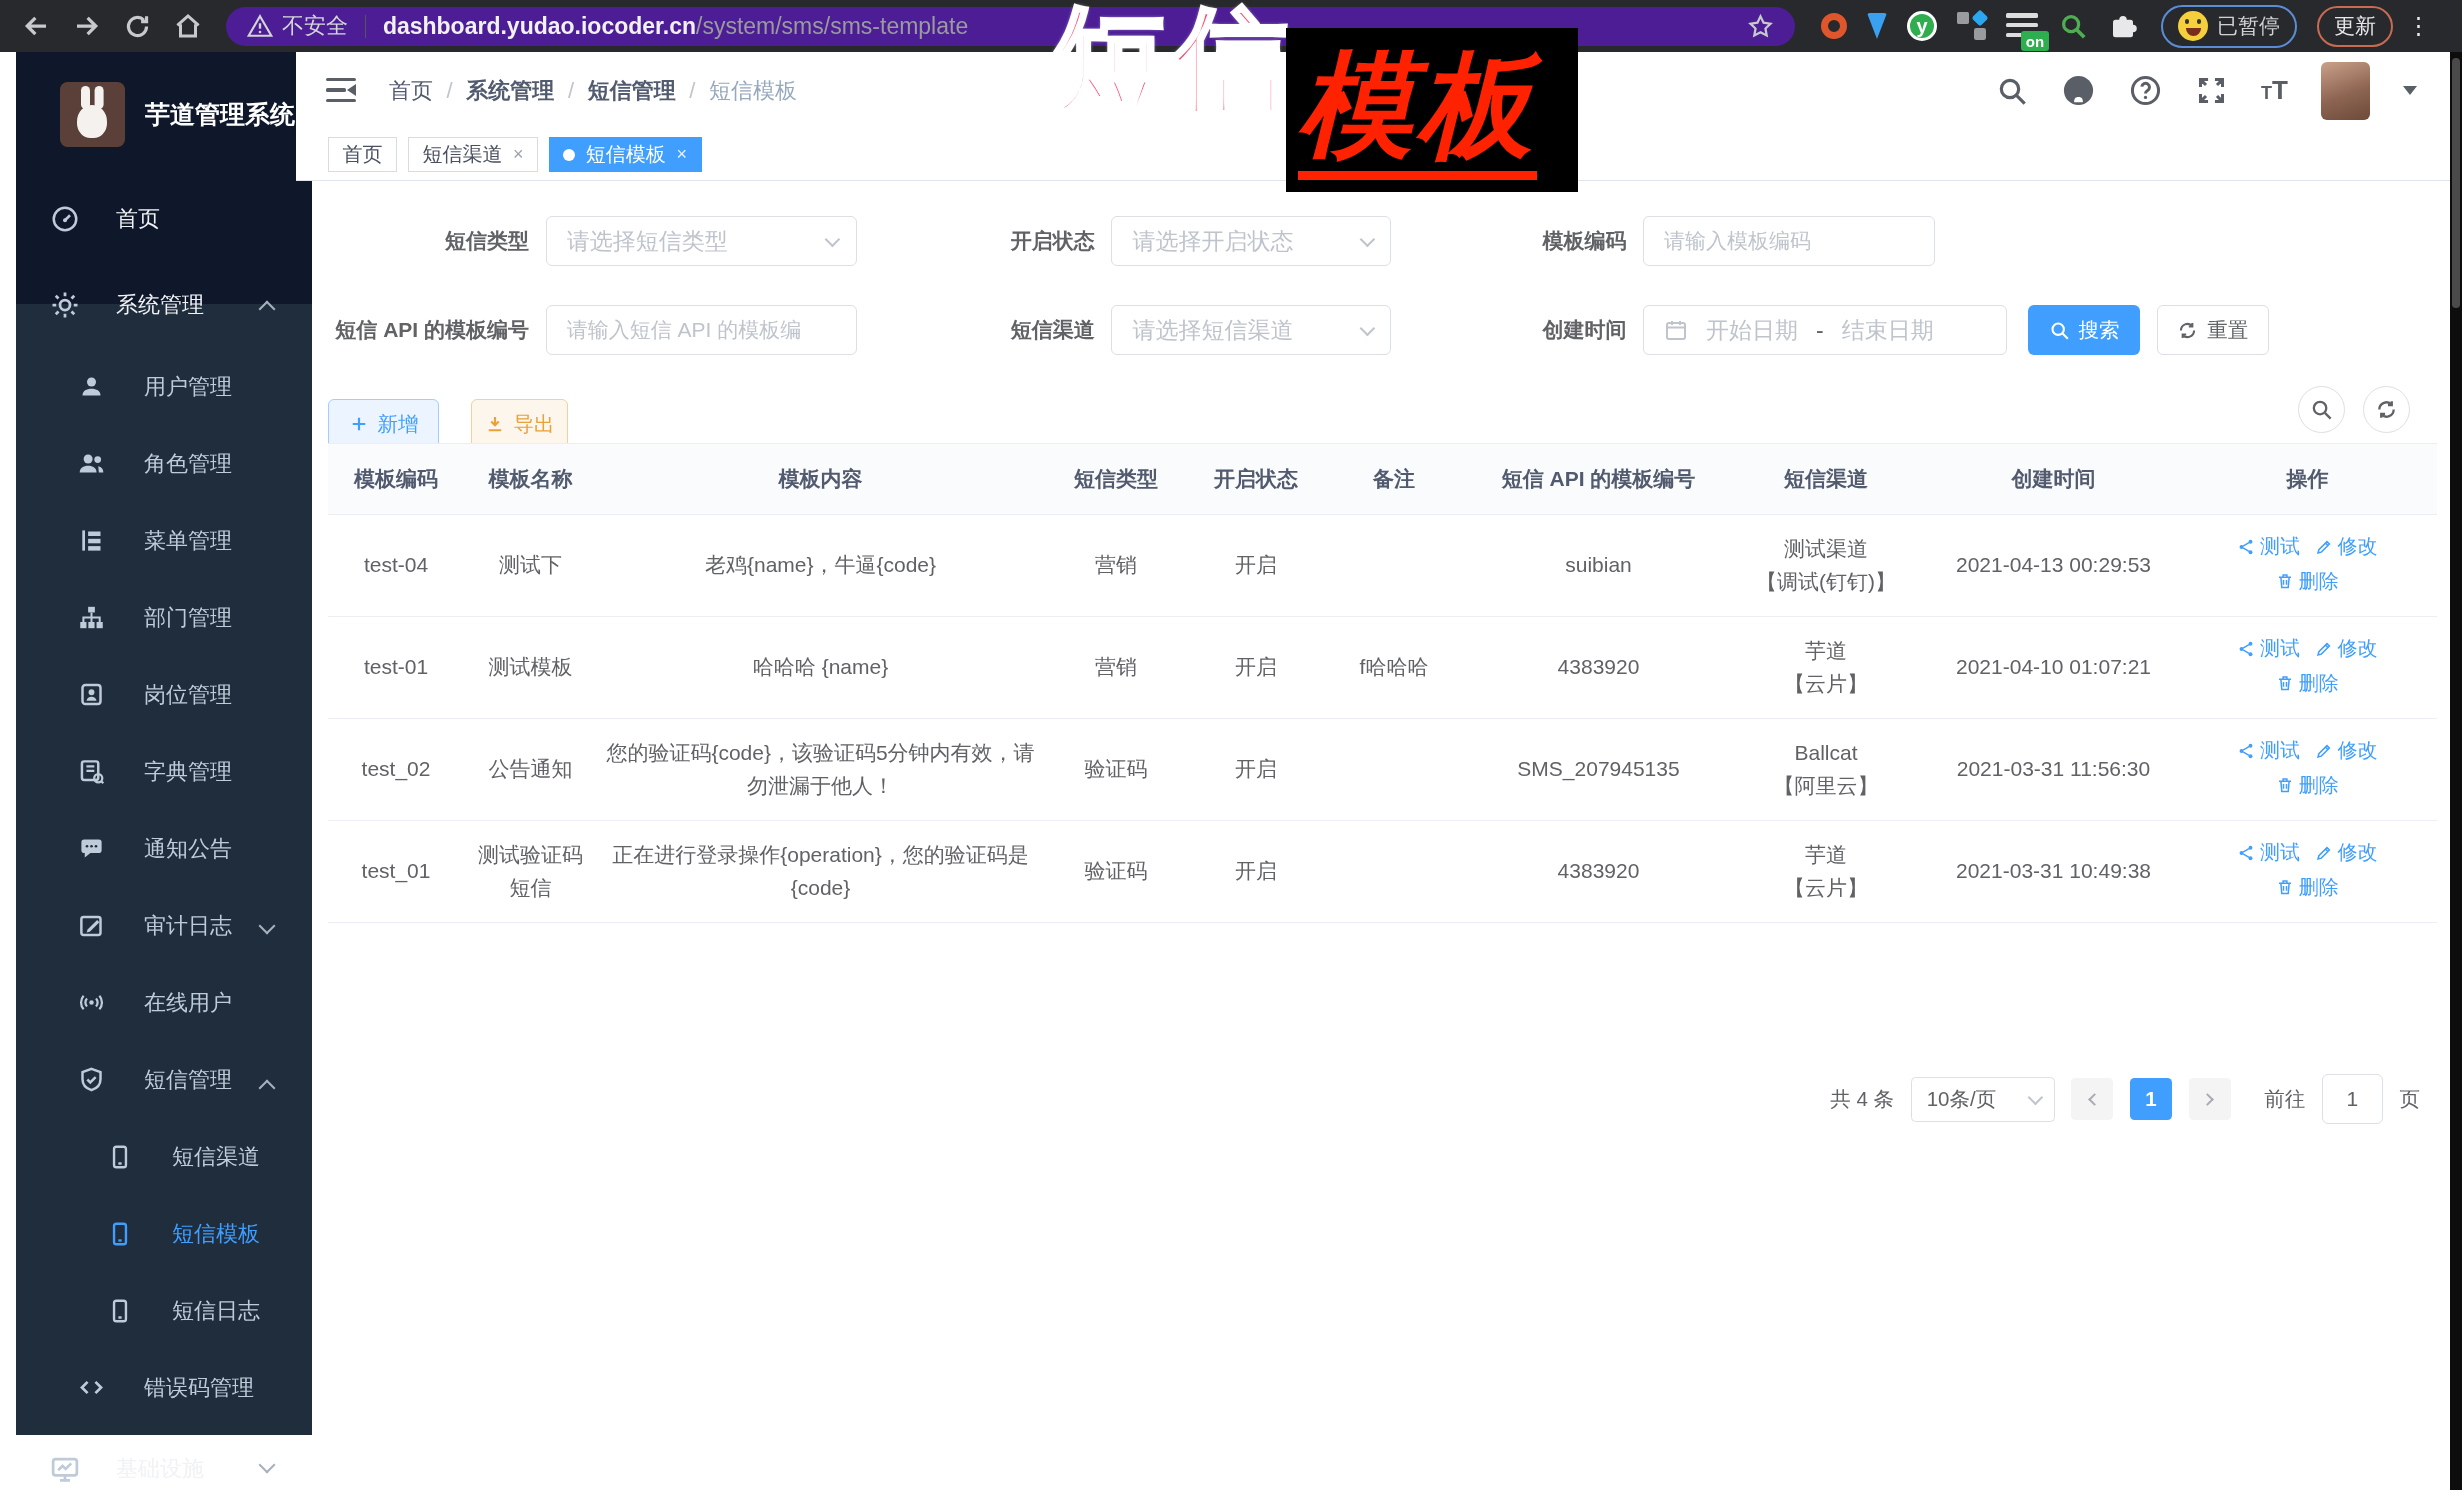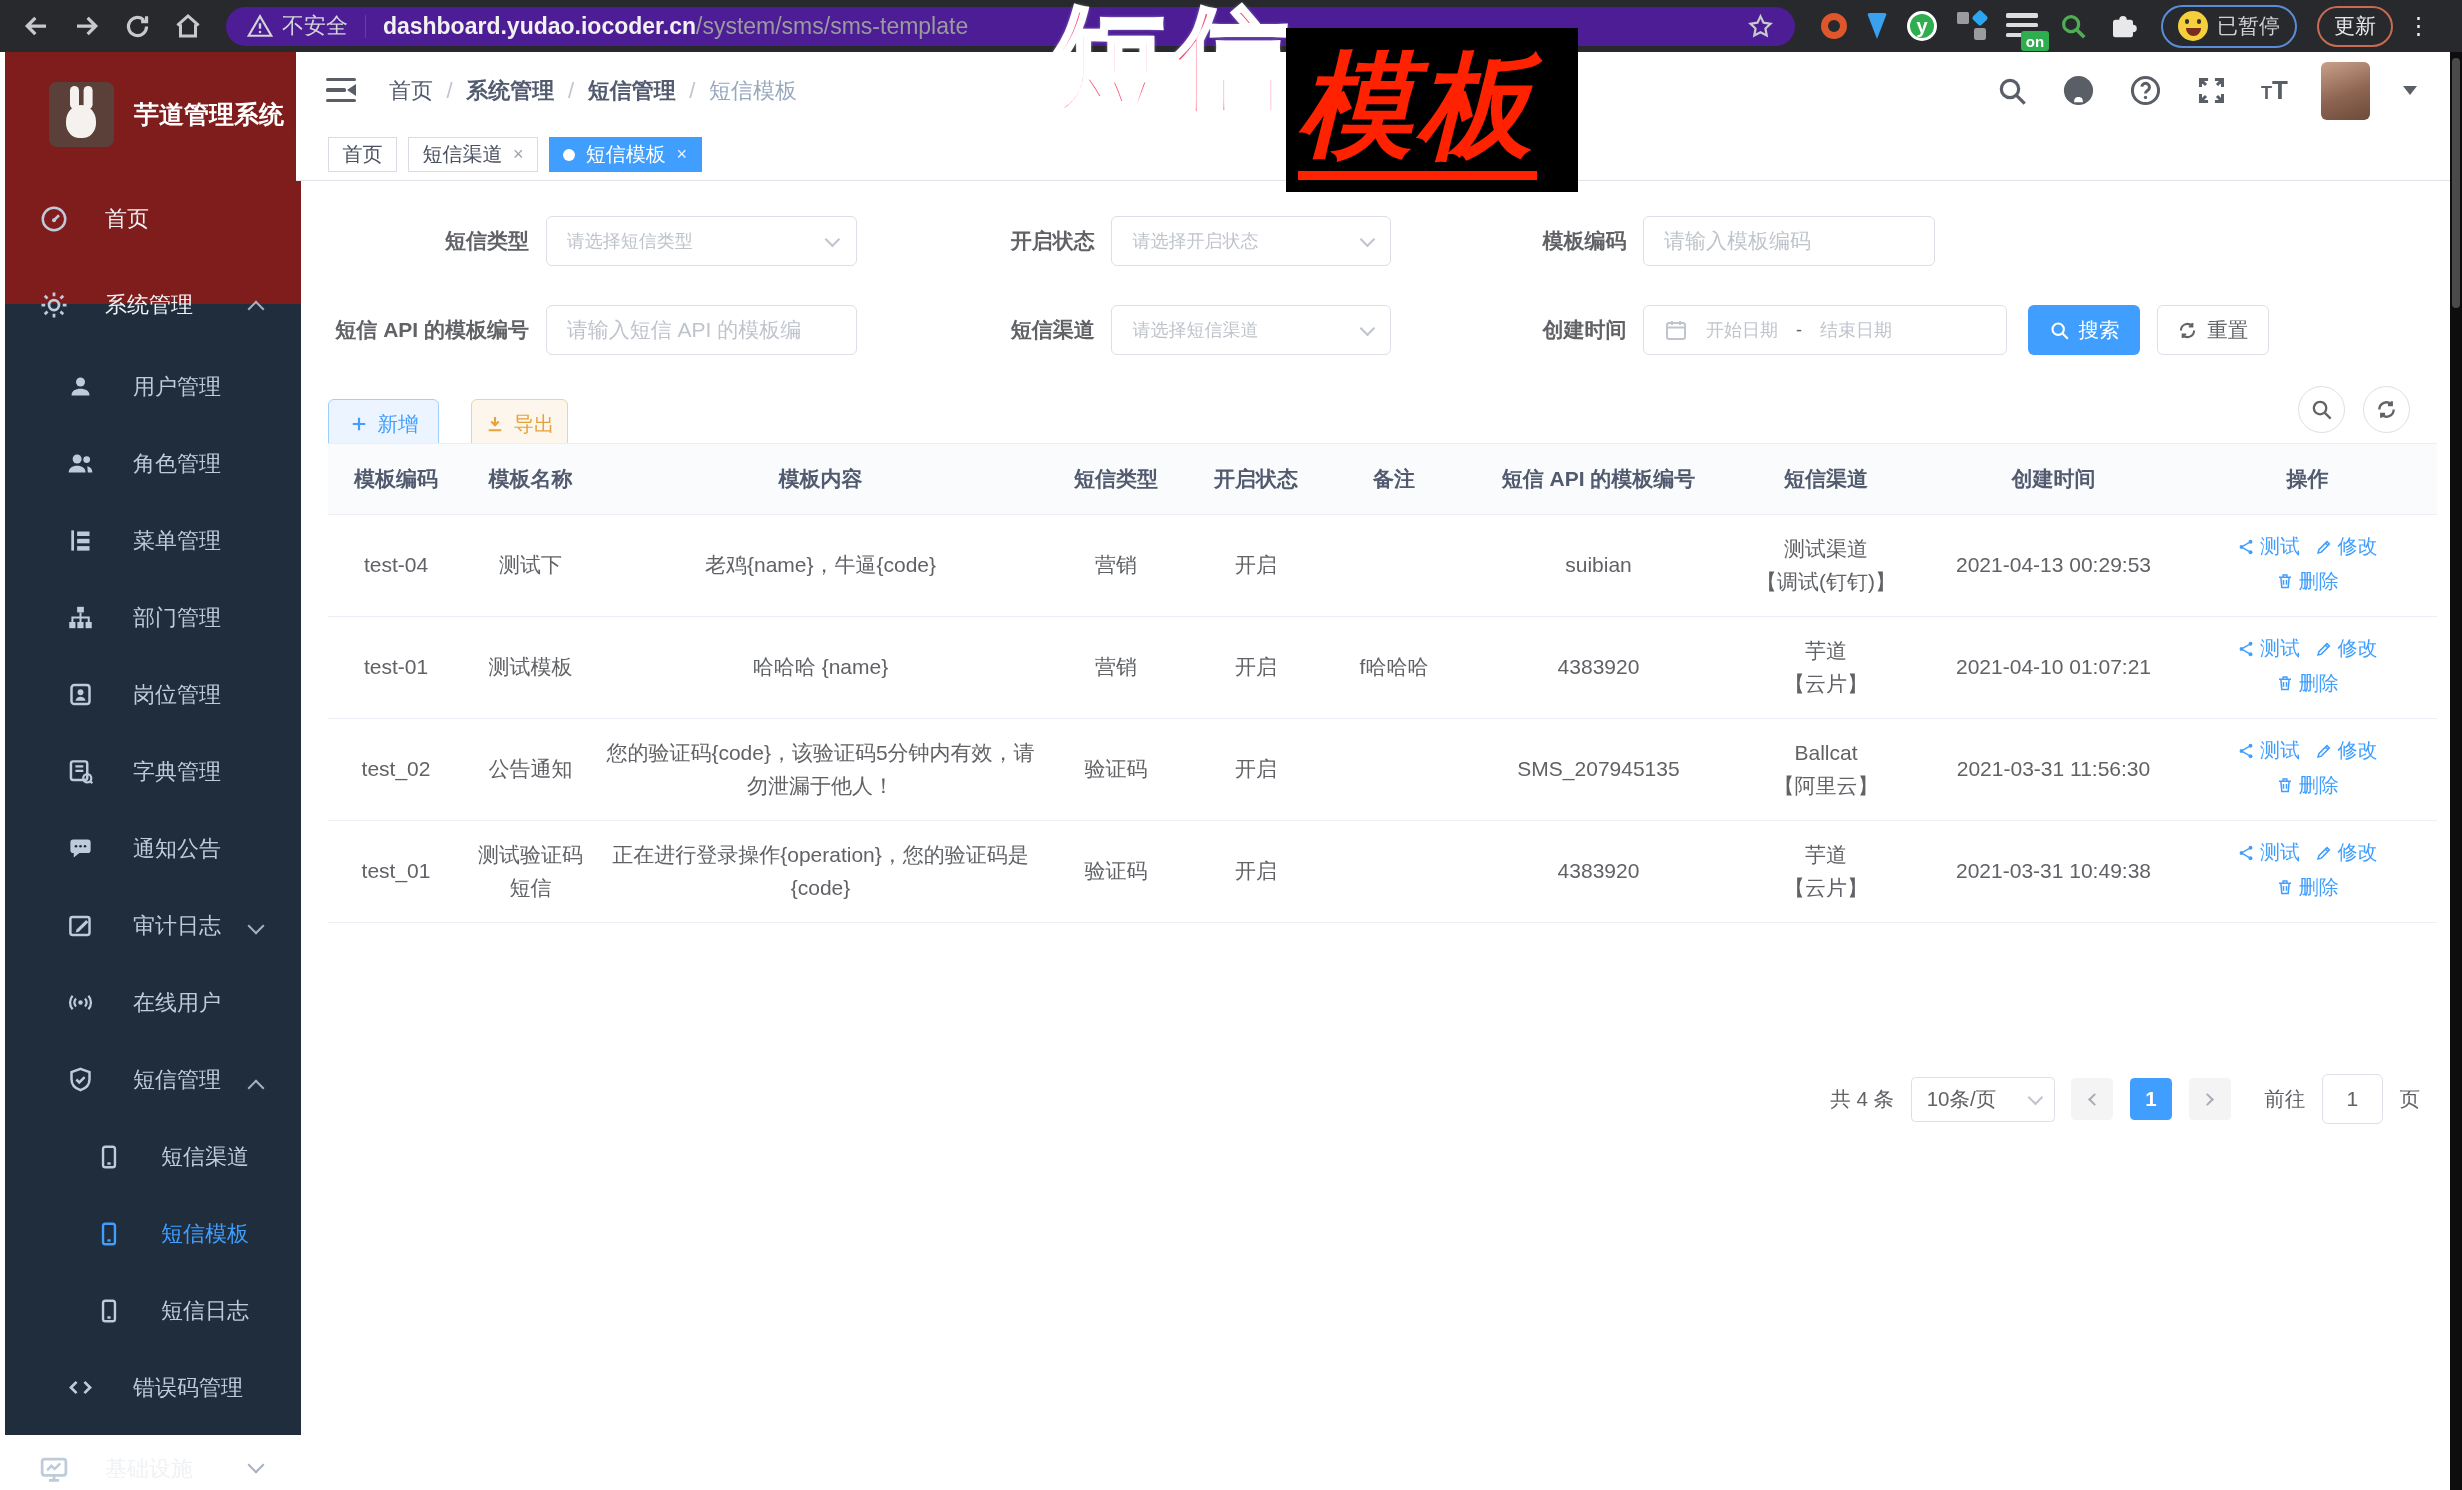--- a/index.html
+++ b/index.html
@@ -33,21 +33,21 @@
   .ext-puzzle { color:#e8e8ea; }
   .pill-btn { display:flex; align-items:center; gap:9px; border-radius:23px; padding:4.5px 15px; font-size:21px; }
   .paused-pill { border:2.3px solid #5b8dd6; color:#cfd0d2; margin-left:23px; }
   .emoji-face { width:30px; height:30px; border-radius:50%; background:#f5d03c; position:relative; }
   .emoji-face:before { content:""; position:absolute; left:6.8px; top:8.3px; width:4.5px; height:4.5px; background:#333; border-radius:50%; box-shadow:12px 0 0 #333; }
   .emoji-face:after { content:""; position:absolute; left:7.6px; top:16.7px; width:15px; height:8.3px; background:#7a2c1e; border-radius:0 0 9px 9px; }
   .update-pill { border:2.3px solid #c96b52; color:#e8e8ea; margin-left:20px; }
   .menu-dots { color:#e8e8ea; font-size:24px; letter-spacing:0; margin-left:13.6px; margin-right:10.6px; }
 
   
-  .sidebar { position:absolute; left:5px; top:52px; width:296px; height:1052px; background:#7f1d1d; z-index:2; }
+  .sidebar { position:absolute; left:16px; top:52px; width:296px; height:1052px; background:#0f172a; z-index:2; }
   .side-dark { position:absolute; left:0; top:252px; width:296px; height:1131px; background:#1f2d3d; }
   .logo-row { position:relative; height:124px; display:flex; align-items:center; padding-left:44px; gap:20px; }
   .logo-img { width:65px; height:65px; border-radius:7.6px; background:#5a4038; position:relative; overflow:hidden; }
   .logo-img:before { content:""; position:absolute; left:17.4px; top:23px; width:30px; height:33px; background:#f4f1ee; border-radius:50% 50% 45% 45%; }
   .logo-img:after { content:""; position:absolute; left:21px; top:4.5px; width:9px; height:23px; background:#f4f1ee; border-radius:6px; box-shadow:13.6px 0 0 #f4f1ee; }
   .logo-title { color:#fff; font-size:25px; font-weight:700; white-space:nowrap; }
   .menu { position:relative; }
   .m-item { position:relative; display:flex; align-items:center; color:#bfcbd9; font-size:22px; cursor:pointer; }
   .m-item .micon { flex:0 0 auto; color:#bfcbd9; }
   .m-item.l1 { height:86px; padding-left:34px; }
@@ -85,21 +85,21 @@
   .tab { display:flex; align-items:center; height:35px; border:1.5px solid #d8dce5; background:#fff; color:#495060; font-size:20px; padding:0 13.6px; gap:10.6px; cursor:pointer; }
   .tab .dot { width:12px; height:12px; border-radius:50%; background:#fff; }
   .tab .tclose { font-size:18px; color:#9aa1ad; }
   .tab.active { background:#409eff; border-color:#409eff; color:#fff; }
   .tab.active .tclose { color:#e8f3ff; }
 
   
   .content { position:absolute; left:296px; top:180px; width:2156px; height:1310px; background:#fff; }
   .f-row { position:absolute; display:flex; align-items:center; }
   .f-label { font-weight:700; color:#606266; font-size:21px; text-align:right; }
-  .ctl { height:50px; border:1.5px solid #dcdfe6; border-radius:6px; background:#fff; display:flex; align-items:center; padding:4px 20px; color:#bfc4cc; font-size:18px; }
+  .ctl { height:50px; border:1.5px solid #dcdfe6; border-radius:6px; background:#fff; display:flex; align-items:center; padding:4px 20px; color:#bfc4cc; font-size:23px; }
   .ctl .ph { color:#bfc4cc; white-space:nowrap; overflow:hidden; }
   .sel-chev { margin-left:auto; width:10.6px; height:10.6px; border-right:2.3px solid #c0c4cc; border-bottom:2.3px solid #c0c4cc; transform:rotate(45deg) translateY(-3px); }
   input.real { height:50px; border:1.5px solid #dcdfe6; border-radius:6px; padding:0 20px; font-size:21px; color:#606266; outline:none; font-family:inherit; }
   input.real::placeholder { color:#bfc4cc; }
   .btn { height:50px; border-radius:6px; display:flex; align-items:center; justify-content:center; gap:9px; font-size:20.5px; cursor:pointer; border:1.5px solid transparent; }
   .btn-primary { background:#409eff; color:#fff; }
   .btn-plain { background:#fff; color:#606266; border-color:#dcdfe6; }
   .btn-add { background:#ecf5ff; color:#409eff; border-color:#a0cfff; }
   .btn-export { background:#fdf6ec; color:#e6a23c; border-color:#f3d19e; }
   .circle-btn { width:47px; height:47px; border-radius:50%; border:1.5px solid #dcdfe6; background:#fff; color:#606266; display:flex; align-items:center; justify-content:center; cursor:pointer; }

